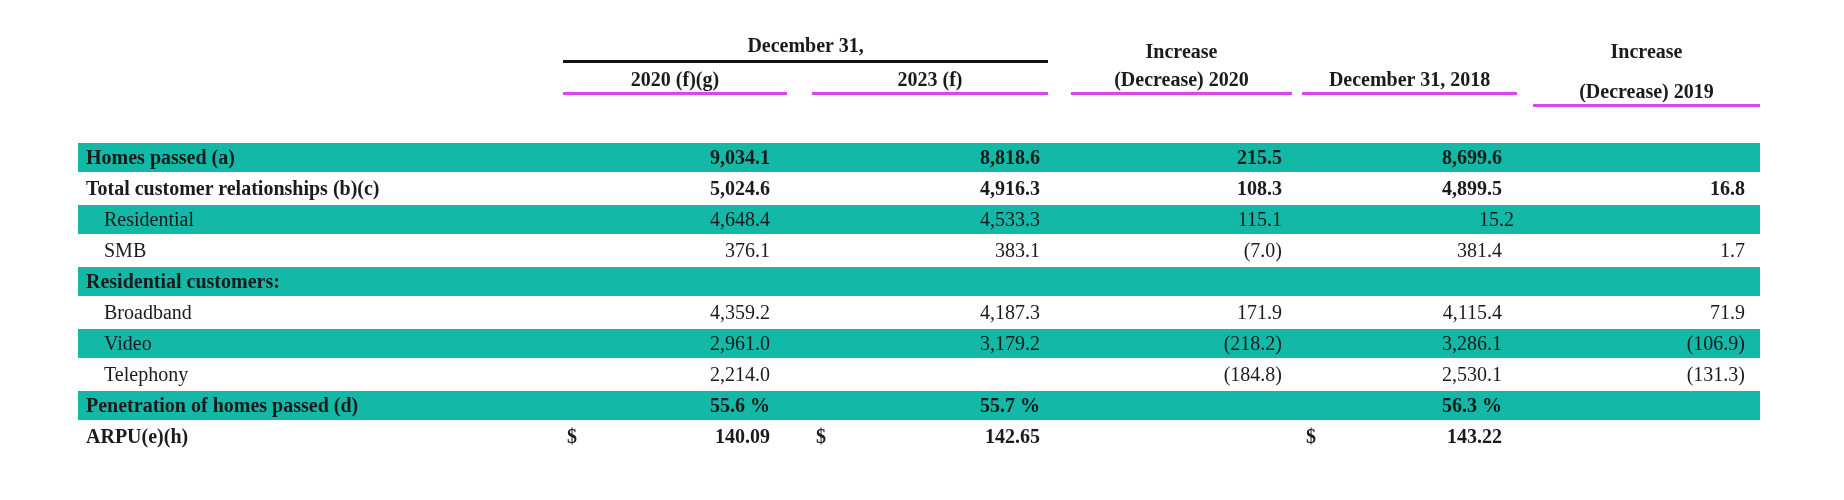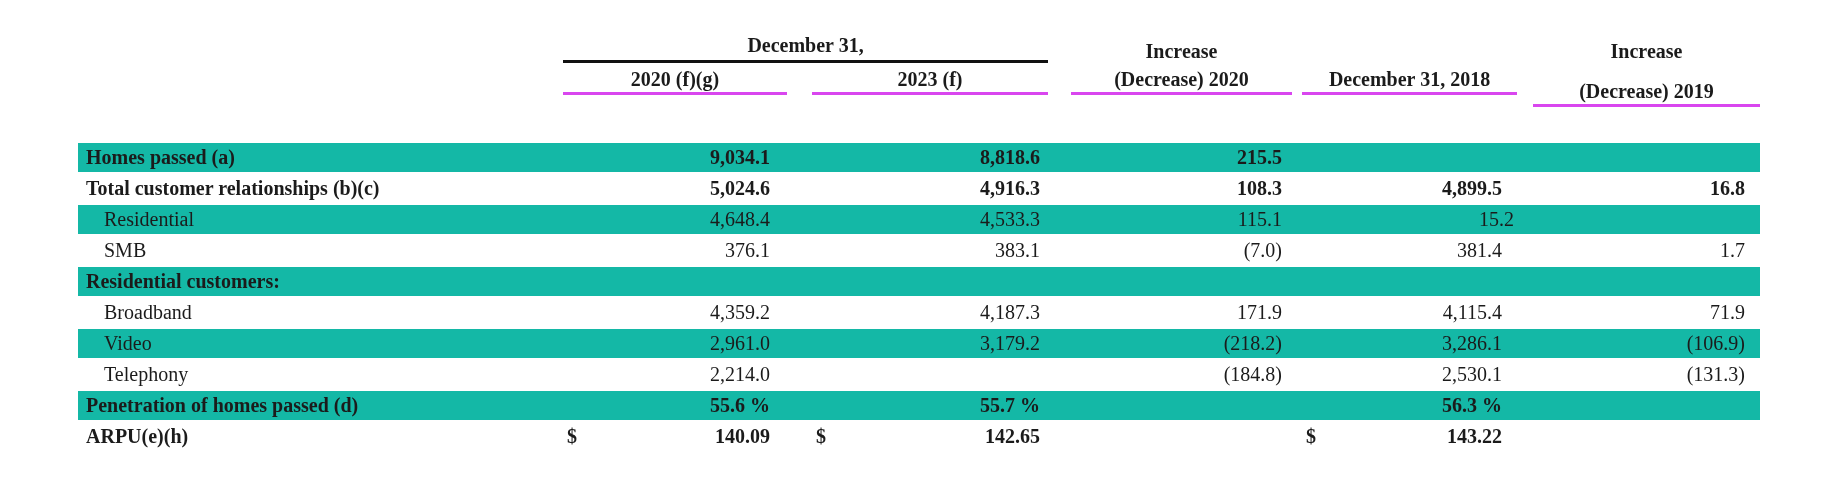--- a/index.html
+++ b/index.html
@@ -57,20 +57,24 @@
       <span class="d"></span>
       <span class="v">9,034.1</span>
     </div>
     <div class="c num c2019">
       <span class="d"></span>
       <span class="v">8,818.6</span>
     </div>
     <div class="c num cinc20">
       <span class="v">215.5</span>
     </div>
+    <div class="c num c2018">
+      <span class="d"></span>
+      <span class="v">8,699.6</span>
+    </div>
   </div>
       <div class="row bold">
     <div class="c label">Total customer relationships (b)(c)</div>
     <div class="c num c2020">
       <span class="d"></span>
       <span class="v">5,024.6</span>
     </div>
     <div class="c num c2019">
       <span class="d"></span>
       <span class="v">4,916.3</span>

